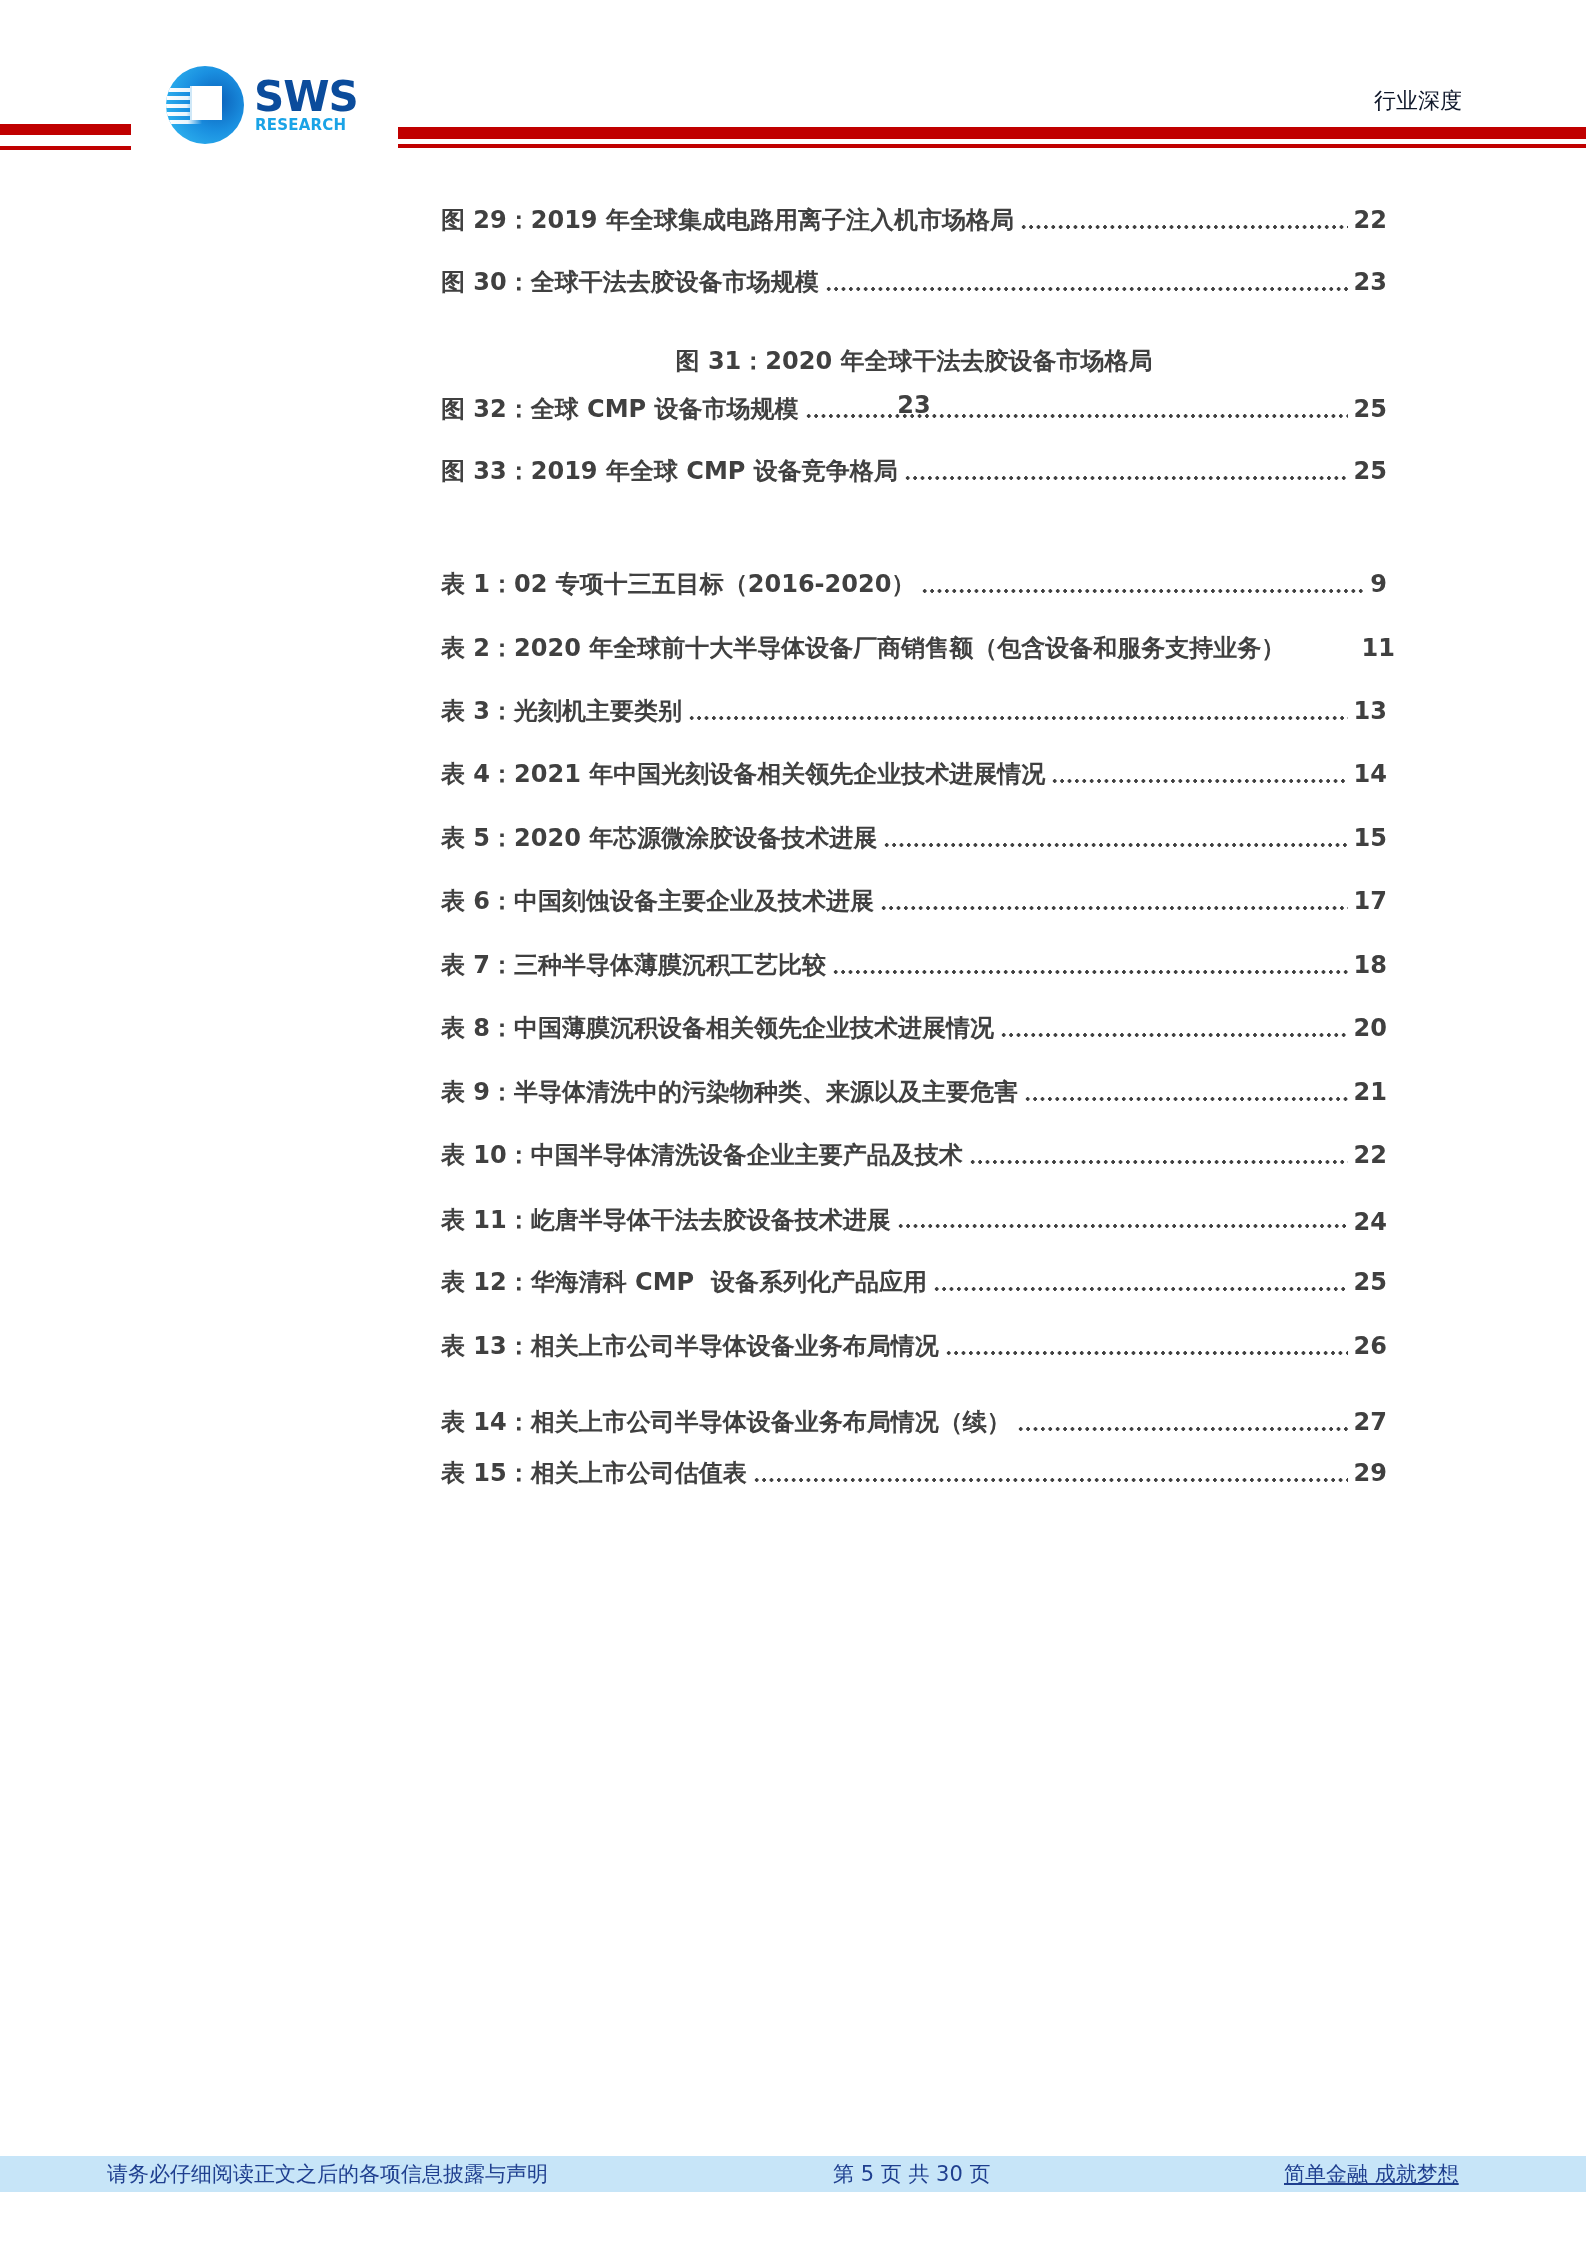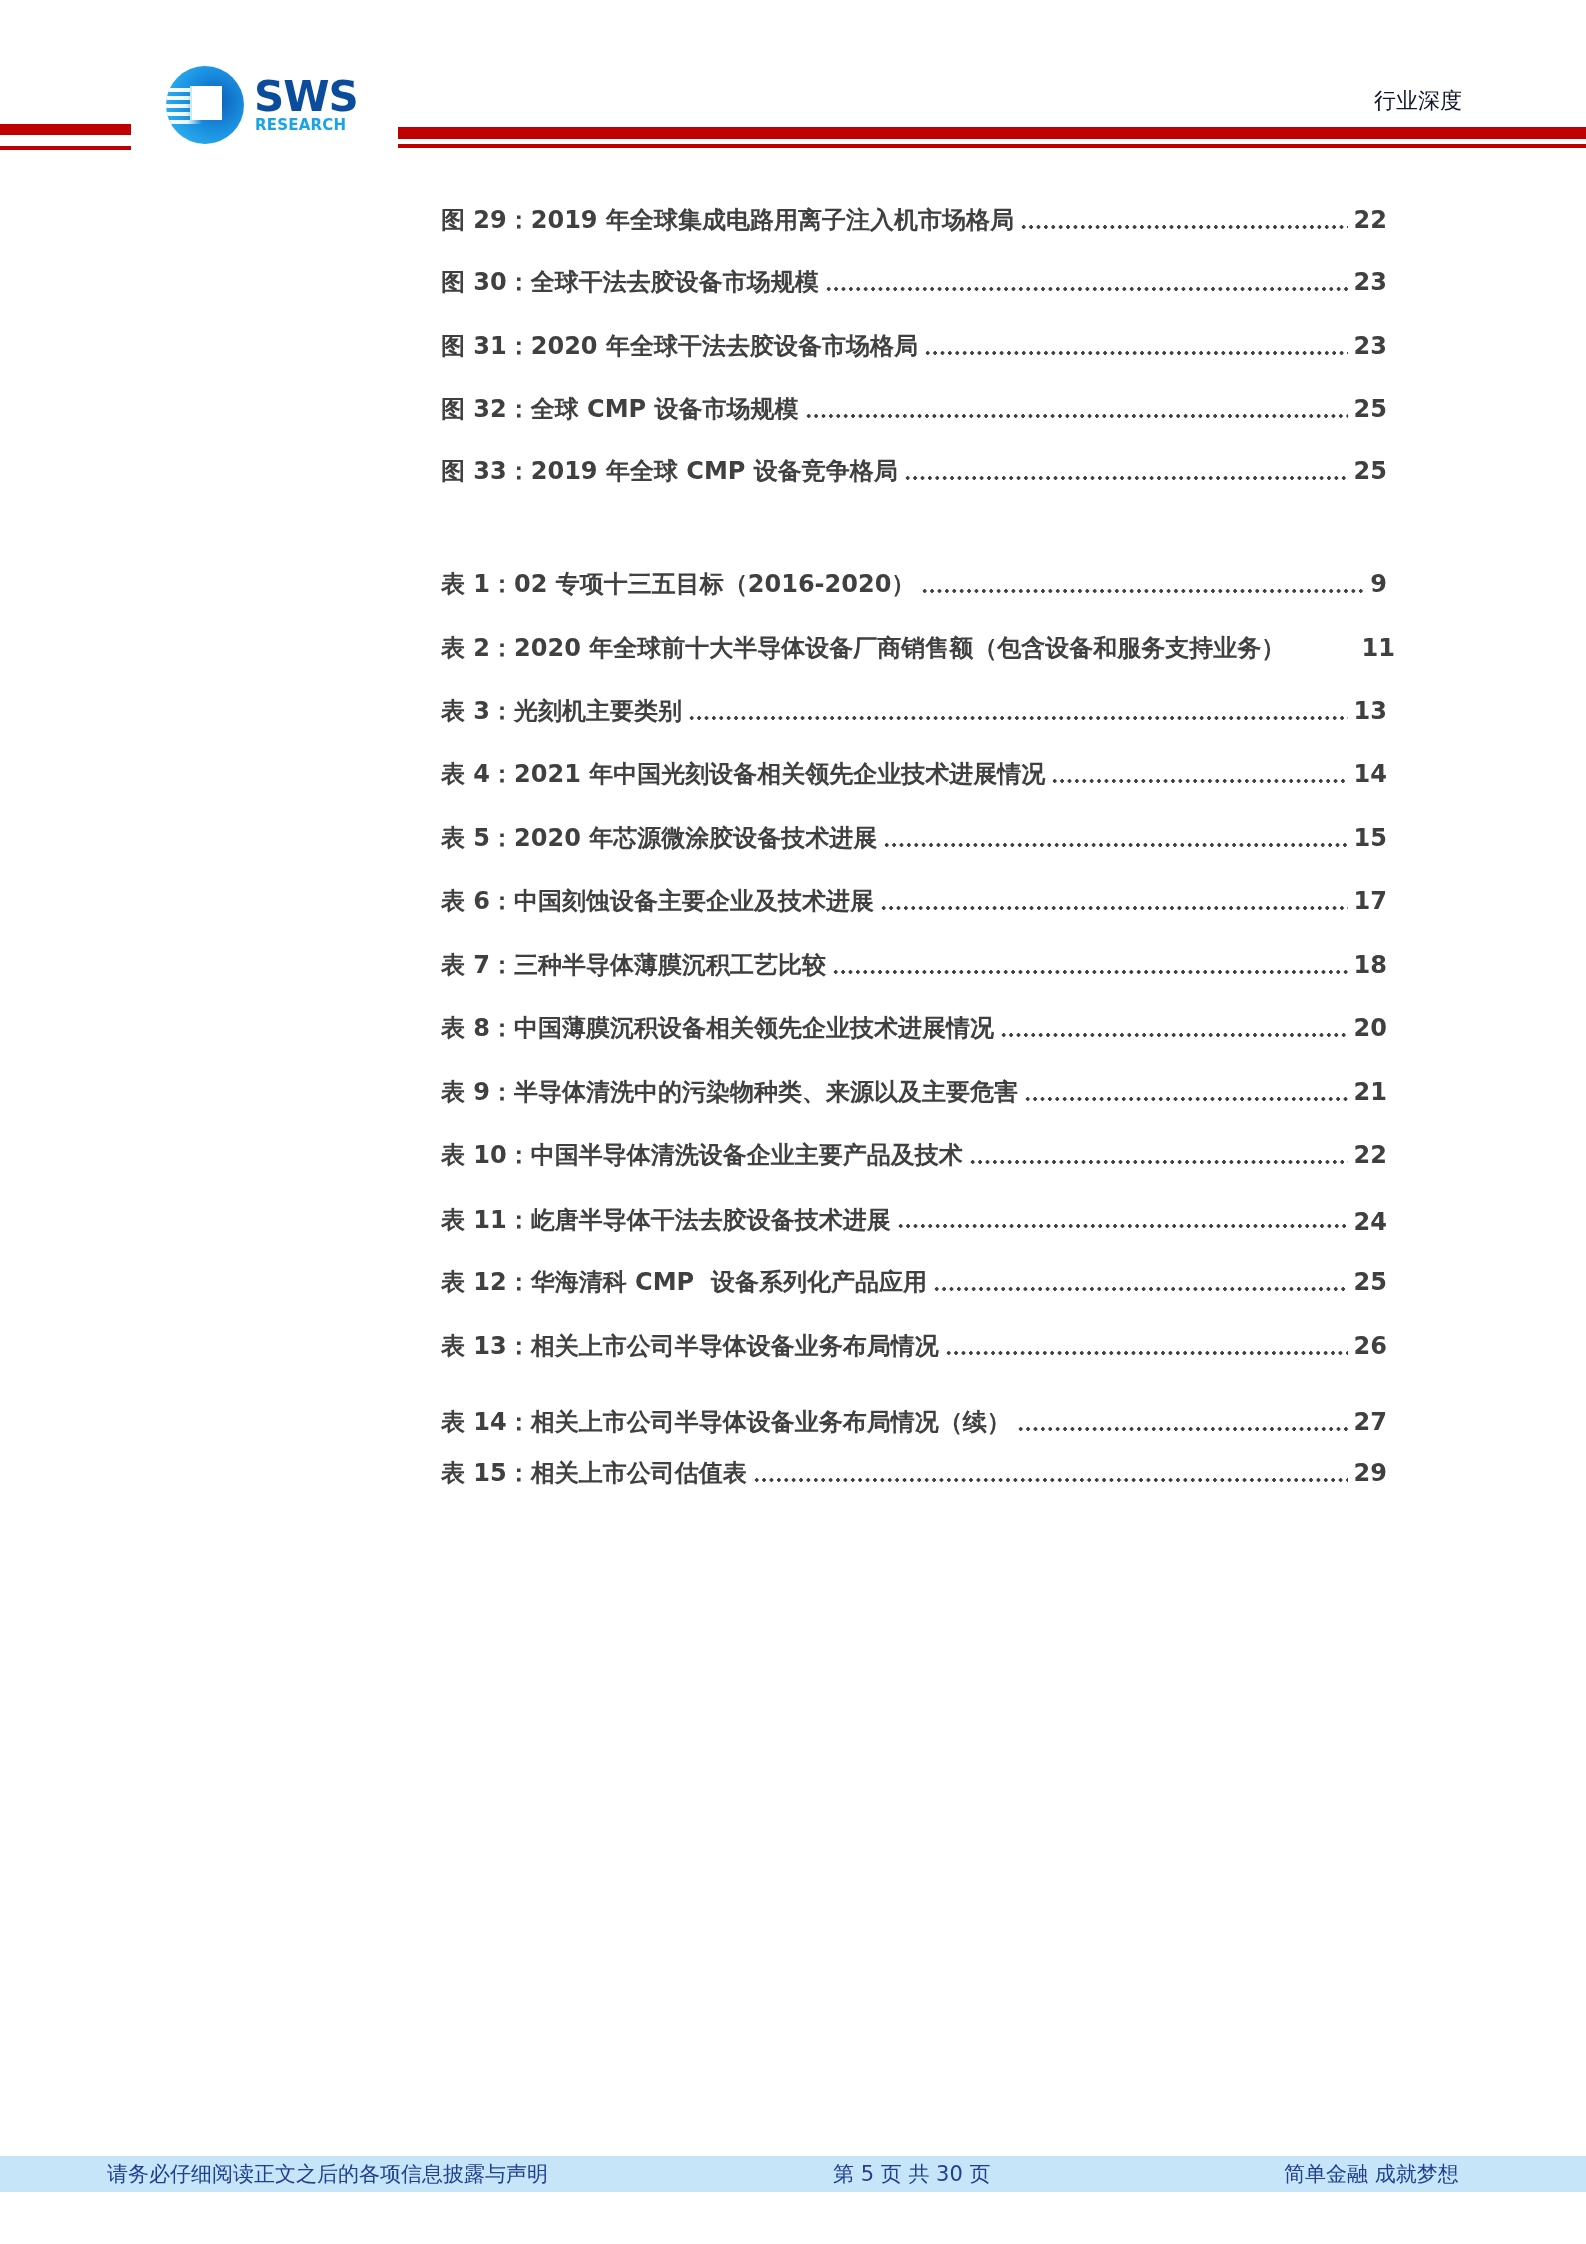--- a/index.html
+++ b/index.html
@@ -64,21 +64,21 @@
   <div class="toc-row" style="top:203px;width:946px;">
     <span class="toc-title">图 29：2019 年全球集成电路用离子注入机市场格局</span>
     <span class="toc-leader"></span>
     <span class="toc-page">22</span>
   </div>
   <div class="toc-row" style="top:265px;width:946px;">
     <span class="toc-title">图 30：全球干法去胶设备市场规模</span>
     <span class="toc-leader"></span>
     <span class="toc-page">23</span>
   </div>
-  <div class="toc-row" style="top:329px;width:946px;">
+  <div class="toc-row" style="top:345px;width:946px;flex-direction:column;">
     <span class="toc-title">图 31：2020 年全球干法去胶设备市场格局</span>
     <span class="toc-leader"></span>
     <span class="toc-page">23</span>
   </div>
   <div class="toc-row" style="top:392px;width:946px;">
     <span class="toc-title">图 32：全球 CMP 设备市场规模</span>
     <span class="toc-leader"></span>
     <span class="toc-page">25</span>
   </div>
   <div class="toc-row" style="top:454px;width:946px;justify-content:space-between;">
@@ -162,13 +162,13 @@
   <div class="toc-row" style="top:1456px;width:946px;">
     <span class="toc-title">表 15：相关上市公司估值表</span>
     <span class="toc-leader"></span>
     <span class="toc-page">29</span>
   </div>
 </div>
 
 <div class="footer-bar"></div>
 <div class="footer-text" style="left:107px;text-align:right;">请务必仔细阅读正文之后的各项信息披露与声明</div>
 <div class="footer-text" style="left:833px;">第 5 页 共 30 页</div>
-<div class="footer-text" style="left:1284px;">简单金融 成就梦想</div>
+<div class="footer-text" style="left:1284px;text-decoration:underline;">简单金融 成就梦想</div>
 
 </body></html>

